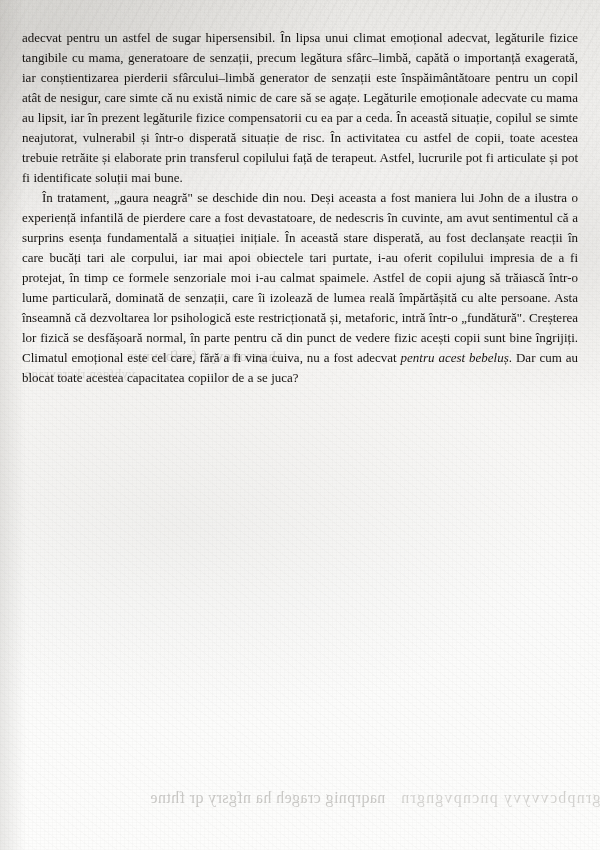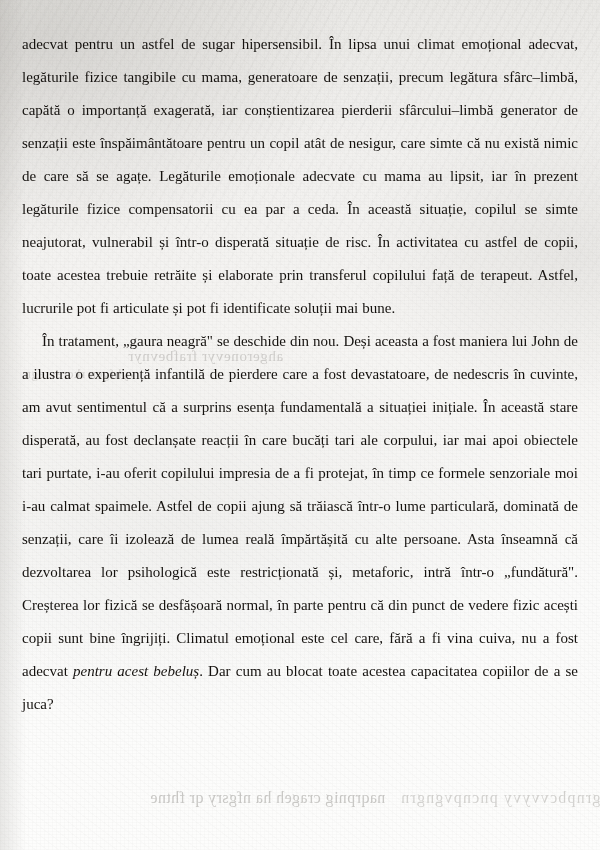--- a/index.html
+++ b/index.html
@@ -40,22 +40,22 @@
     -webkit-mask-image: linear-gradient(180deg, rgba(0,0,0,1) 0%, rgba(0,0,0,0.55) 45%, rgba(0,0,0,0) 100%);
             mask-image: linear-gradient(180deg, rgba(0,0,0,1) 0%, rgba(0,0,0,0.55) 45%, rgba(0,0,0,0) 100%);
   }
 
   .textblock {
     position: absolute;
     left: 22px;
     top: 28px;
     width: 556px;
     font-family: "Liberation Serif", "DejaVu Serif", serif;
-    font-size: 15px;
-    line-height: 33px;
+    font-size: 13px;
+    line-height: 20px;
     color: #15120f;
     text-align: justify;
     text-align-last: left;
     -webkit-font-smoothing: antialiased;
   }
   .para {
     margin: 0;
     text-align: justify;
     text-align-last: left;
     word-spacing: 0.2px;

